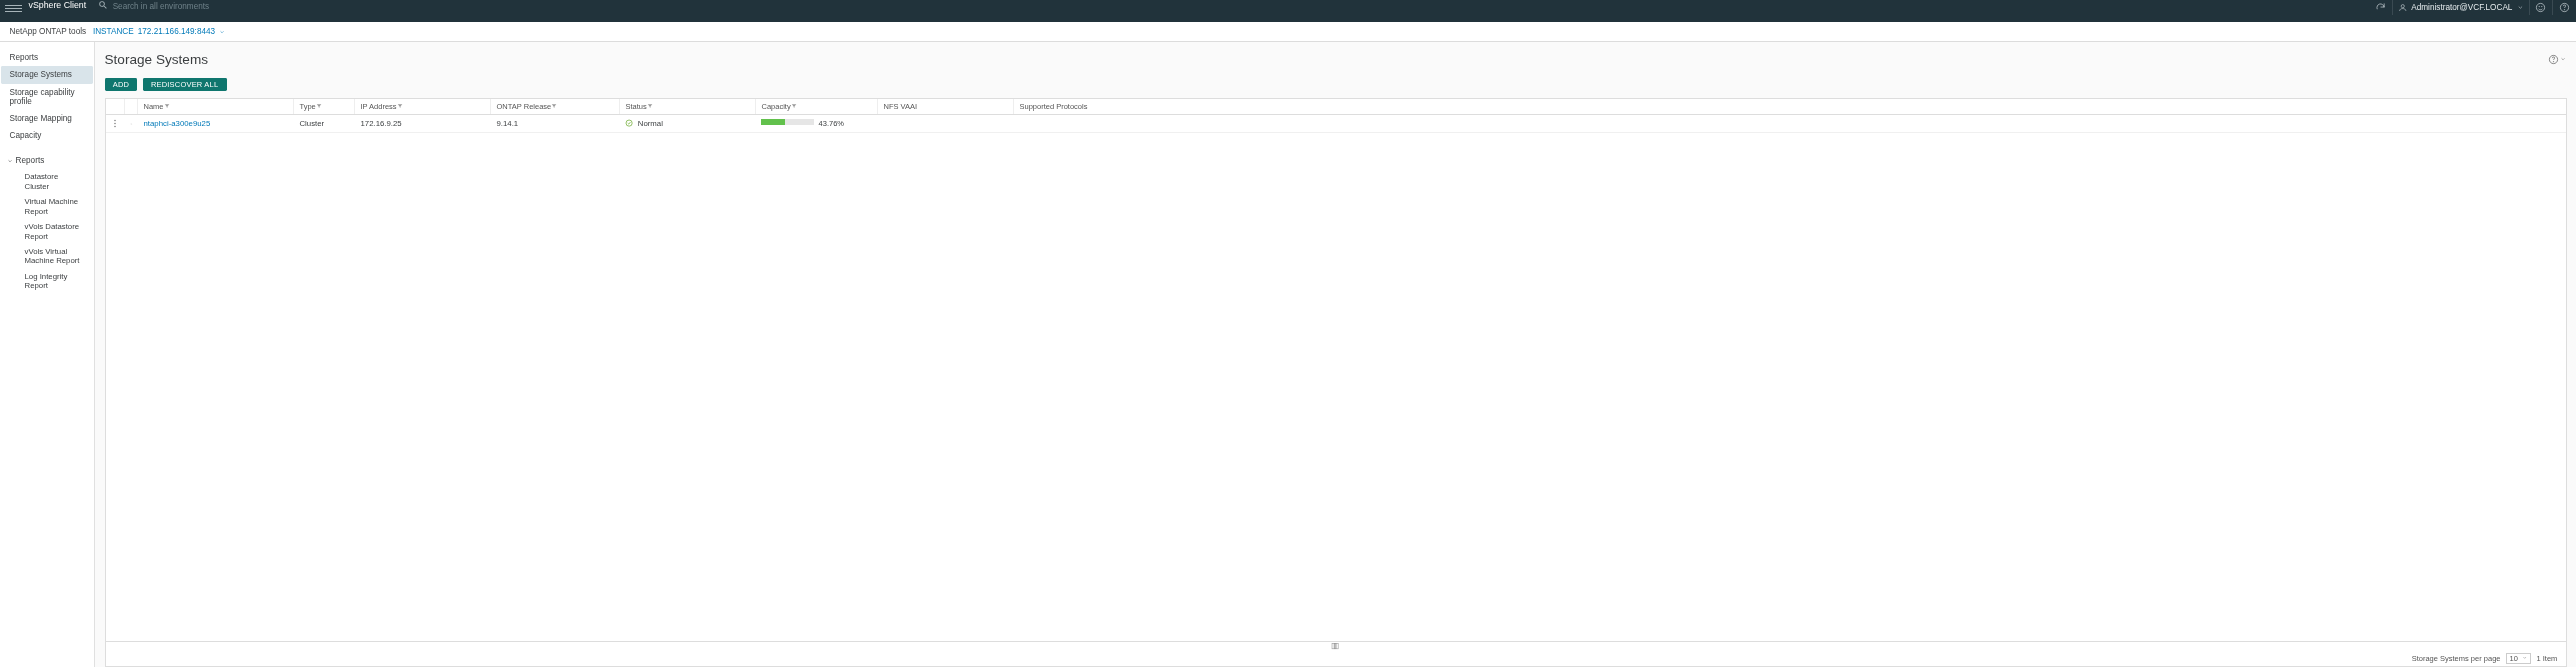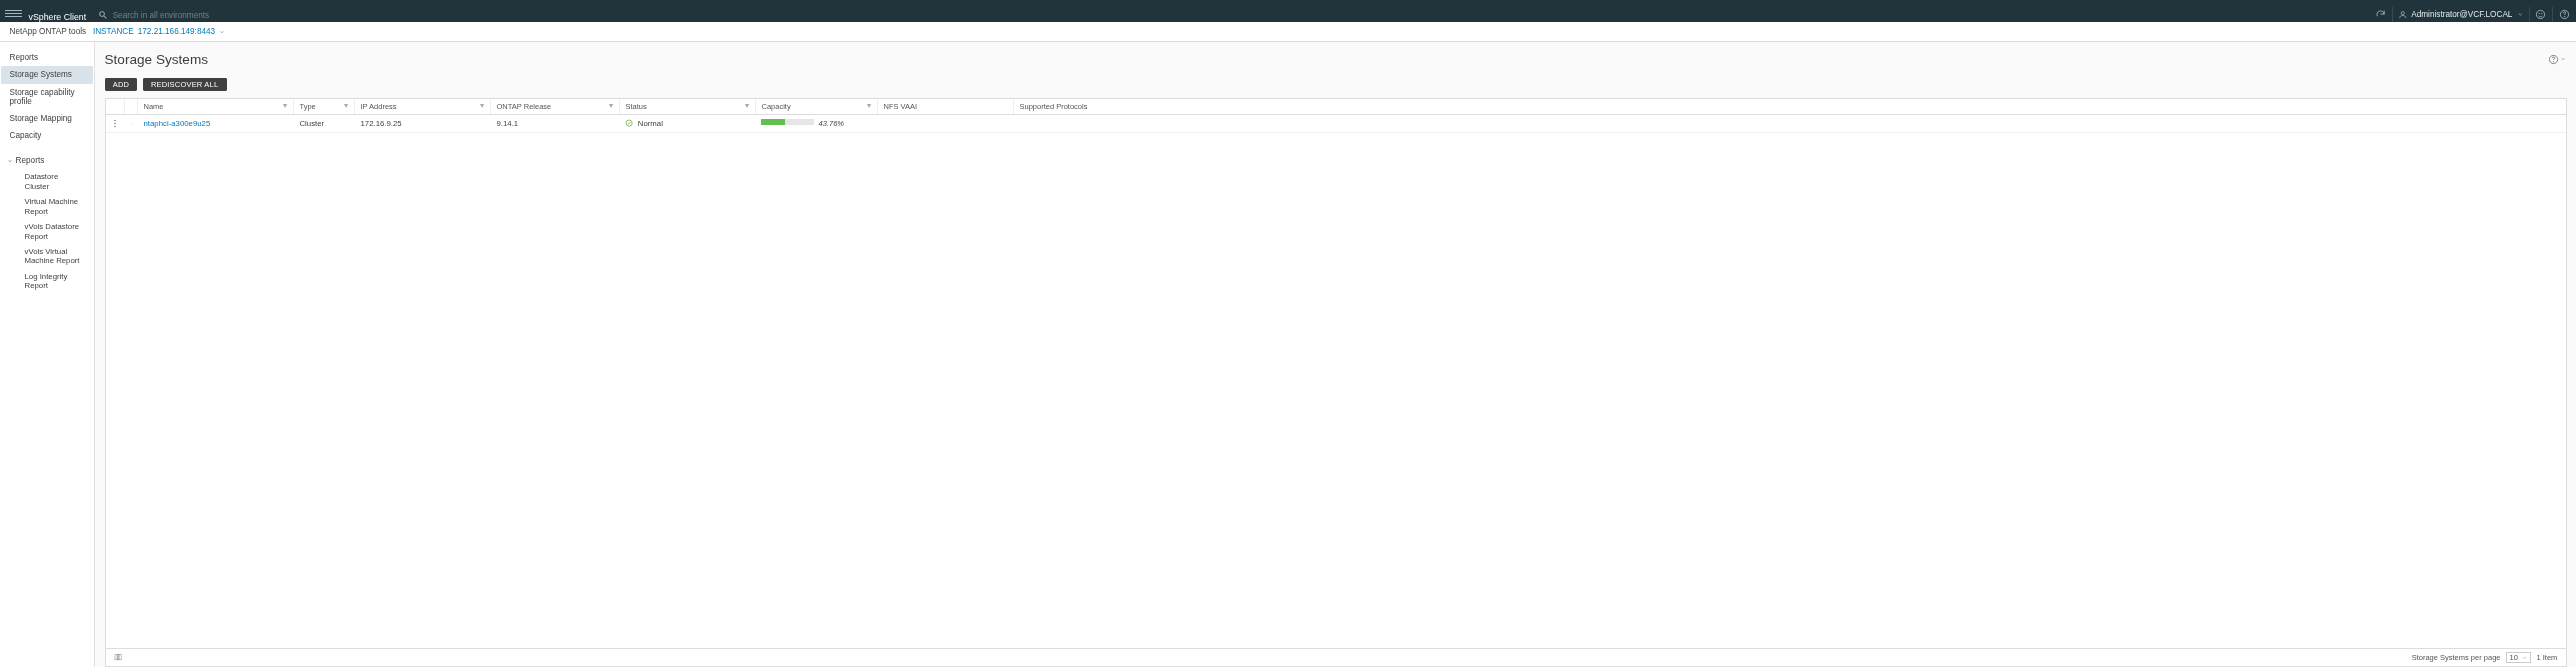--- a/index.html
+++ b/index.html
@@ -1,19 +1,19 @@
 <!DOCTYPE html>
 <html style="font-size:11px"><head>
   <meta charset="utf-8">
   <style>
     * { margin: 0; padding: 0; box-sizing: border-box; }
     body { font-family: "Segoe UI", Arial, sans-serif; font-size: 8.2px; color: #3b3e40; background: #fff; }
 
     
-    .header { height: 22px; background: #21333b; display: flex; align-items: flex-end; color: #fff; padding: 0 5.4px; }
+    .header { height: 22px; background: #21333b; display: flex; align-items: flex-start; color: #fff; padding: 0 5.4px; }
     .hamburger { width: 16.3px; height: 16.3px; display: flex; flex-direction: column; justify-content: center; gap: 2px; cursor: pointer; margin-right: 6.8px; }
     .hamburger span { height: 1px; background: #a7b4b9; }
     .app-title { font-size: 8.8px; color: #fff; margin-right: 12.2px; white-space: nowrap; }
     .search-wrap { display: flex; align-items: center; flex: 1; gap: 4.1px; }
     .search-icon svg { width: 10.2px; height: 10.2px; fill: #a7b4b9; }
     .search-input { background: transparent; border: none; outline: none; color: #cfd8dc; font-size: 8.2px; width: 204px; }
     .search-input::placeholder { color: #6f8289; }
     .header-actions { display: flex; align-items: center; gap: 0; margin-left: auto; }
     .divider { width: 0.7px; height: 15px; background: #3a4a52; margin: 0 5.4px; }
     .header-icon { width: 12.2px; height: 12.2px; display: inline-flex; align-items: center; justify-content: center; cursor: pointer; }
@@ -40,40 +40,40 @@
 
     
     .main { flex: 1; padding: 9.5px 9.5px 0 9.5px; display: flex; flex-direction: column; position: relative; background: #fafafa; }
     .page-title-row { display: flex; align-items: center; }
     .page-title { font-size: 13.6px; font-weight: 400; color: #3b3e40; }
     .page-help { margin-left: auto; display: flex; align-items: center; gap: 1.4px; cursor: pointer; }
     .page-help svg.q { width: 11px; height: 11px; stroke: #565656; fill: none; stroke-width: 1.5; }
     .page-help svg.c { width: 6.1px; height: 6.1px; stroke: #565656; fill: none; stroke-width: 2; }
 
     .action-row { margin-top: 11px; display: flex; gap: 5.4px; }
-    .btn { background: #404040; color: #fff; border: none; padding: 2px 8.2px; font-size: 7.5px; letter-spacing: 0.2px; cursor: pointer; border-radius: 1.4px; }
+    .btn { background: #0f766e; color: #fff; border: none; padding: 2px 8.2px; font-size: 7.5px; letter-spacing: 0.2px; cursor: pointer; border-radius: 1.4px; }
 
     
     .table-wrap { margin-top: 6.8px; border: 0.7px solid #ddd; background: #fff; flex: 1; display: flex; flex-direction: column; }
     .grid-head { display: grid; grid-template-columns: 19px 13.6px 156px 61px 136px 129px 136px 122px 136px 1fr; border-bottom: 0.7px solid #ddd; font-size: 7.5px; color: #565656; }
-    .grid-cell-h { padding: 3.4px 5.4px; border-right: 0.7px solid #eee; display: flex; align-items: center; justify-content: space-between; }
+    .grid-cell-h { padding: 3.4px 5.4px; border-right: 0.7px solid #eee; display: flex; align-items: center; }
     .grid-cell-h:last-child { border-right: none; }
     .filter-icon svg { width: 6.1px; height: 6.1px; fill: #999; }
     .grid-body { flex: 1; }
     .grid-row { display: grid; grid-template-columns: 19px 13.6px 156px 61px 136px 129px 136px 122px 136px 1fr; font-size: 7.8px; color: #3b3e40; align-items: center; height: 17.7px; border-bottom: 0.7px solid #f0f0f0; }
     .grid-cell { padding: 0 5.4px; display: flex; align-items: flex-start; gap: 4.1px; }
     .row-menu svg { width: 2px; height: 8.8px; fill: #777; }
     .row-expand svg { width: 6.1px; height: 6.1px; stroke: #777; fill: none; stroke-width: 2; }
     .storage-link { color: #0079b8; cursor: pointer; }
     .status-ok svg { width: 8.2px; height: 8.2px; stroke: #62a420; stroke-width: 2; fill: none; }
     .capacity-bar { width: 53px; height: 5.4px; background: #e6e6e6; position: relative; }
     .capacity-fill { height: 100%; background: #62c14c; width: 44%; }
-    .capacity-text { font-size: 7.5px; font-style: italic; }
-
-    .table-footer { border-top: 0.7px solid #ddd; height: 18px; display: flex; align-items: center; padding: 0 8.2px; font-size: 7.5px; color: #565656; }
+    .capacity-text { font-size: 7.5px; }
+
+    .table-footer { border-top: 0.7px solid #ddd; height: 25px; display: flex; align-items: center; padding: 0 8.2px; font-size: 7.5px; color: #565656; flex-direction: column; }
     .col-toggle svg { width: 8.2px; height: 8.2px; stroke: #888; fill: none; stroke-width: 1.5; }
     .footer-right { margin-left: auto; display: flex; align-items: center; gap: 5.4px; }
     .page-size { border: 0.7px solid #ccc; padding: 0 2.7px; font-size: 7.5px; display: flex; align-items: center; gap: 4.1px; }
     .page-size svg { width: 5.4px; height: 5.4px; stroke: #777; fill: none; stroke-width: 2; }
   </style>
 </head>
 <body>
 
 <div class="header">
   <div class="hamburger">

